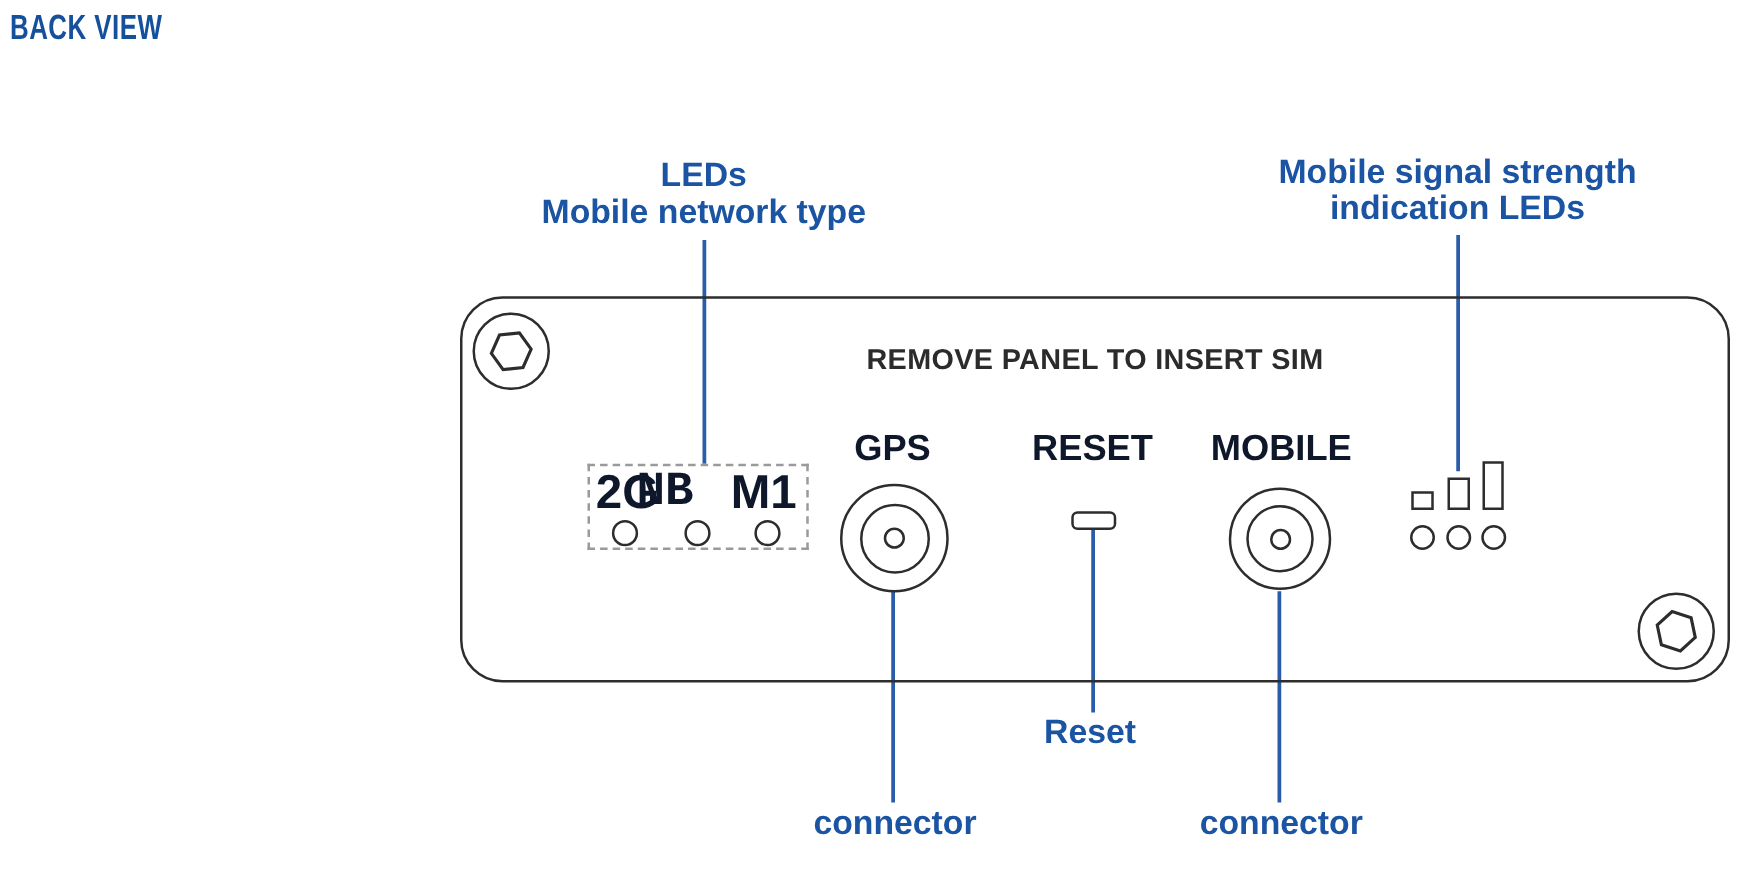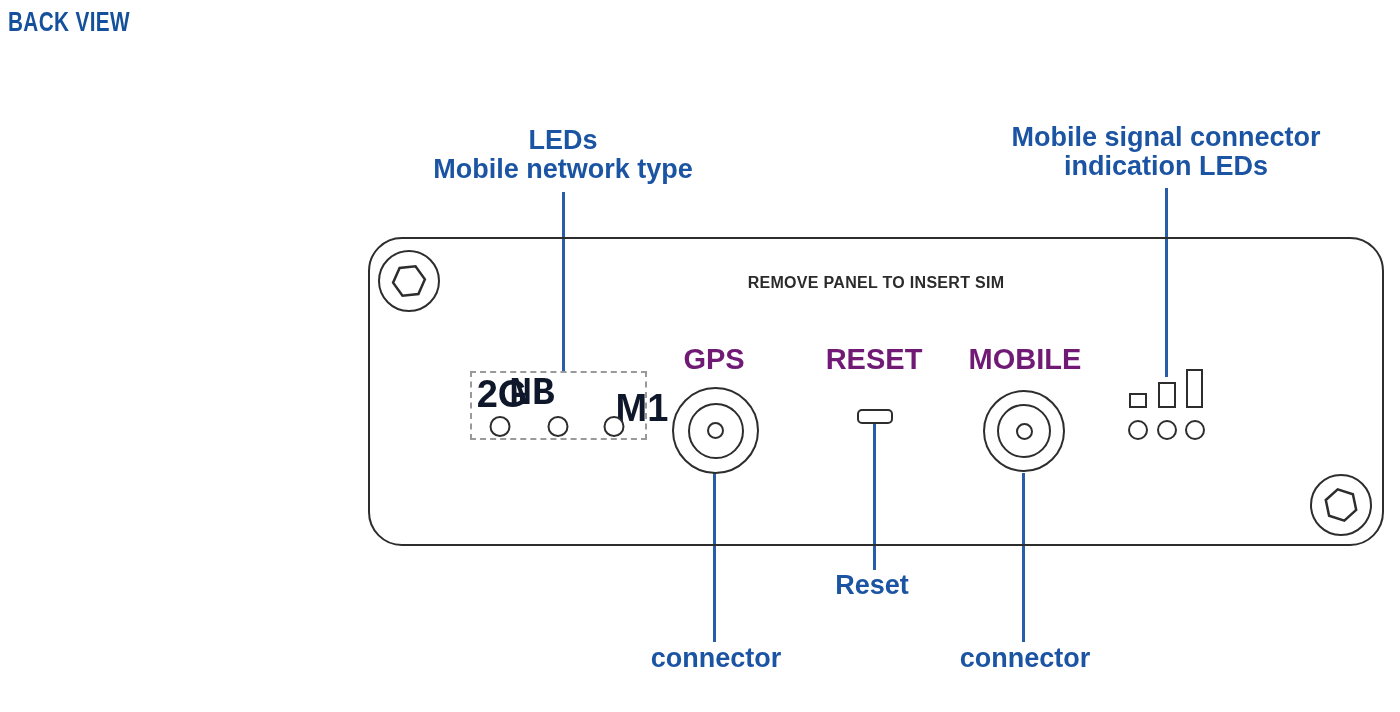--- a/index.html
+++ b/index.html
@@ -44,41 +44,41 @@
   
   .screw{
     width:62px;height:62px;border:2.5px solid var(--stroke);border-radius:50%;
     display:flex;align-items:center;justify-content:center;
   }
   .screw svg{display:block;}
 
   
   .sim-text{
     left:676px;top:274px;width:400px;text-align:center;
-    font-size:16px;font-weight:bold;color:#2b2b2b;letter-spacing:0.3px;
+    font-size:23px;font-weight:bold;color:#2b2b2b;letter-spacing:0.3px;
     white-space:nowrap;
   }
 
   
   .dashed-box{
     left:470px;top:371px;width:177px;height:69px;
     border:2.5px dashed var(--dash);
   }
   .led-label{
     font-size:38px;font-weight:bold;color:#0f172a;
     transform:translateX(-50%);white-space:nowrap;line-height:30px;
   }
   .led-circle{
     width:21px;height:21px;border:2.5px solid var(--stroke);border-radius:50%;
     transform:translateX(-50%);background:#fff;
   }
 
   
   .port-label{
-    font-size:29px;font-weight:bold;color:#701a75;
+    font-size:29px;font-weight:bold;color:#0f172a;
     transform:translateX(-50%);white-space:nowrap;line-height:30px;
   }
 
   
   .connector{
     border:2.5px solid var(--stroke);border-radius:50%;
     display:flex;align-items:center;justify-content:center;background:#fff;
   }
   .connector .mid{
     border:2.5px solid var(--stroke);border-radius:50%;
@@ -109,21 +109,21 @@
 <body>
 
 <div class="abs page-title">BACK VIEW</div>
 
 <div class="abs callout" style="left:403px;top:126px;width:320px;">
   <div>LEDs</div>
   <div>Mobile network type</div>
 </div>
 
 <div class="abs callout" style="left:996px;top:123px;width:340px;">
-  <div>Mobile signal connector</div>
+  <div>Mobile signal strength</div>
   <div>indication LEDs</div>
 </div>
 
 <div class="abs leader" style="left:562px;top:192px;height:179px;"></div>
 <div class="abs leader" style="left:1165px;top:188px;height:189px;"></div>
 <div class="abs leader" style="left:873px;top:424px;height:146px;"></div>
 <div class="abs leader" style="left:713px;top:473px;height:169px;"></div>
 <div class="abs leader" style="left:1022px;top:473px;height:169px;"></div>
 
 <div class="abs panel-outline"></div>
@@ -137,21 +137,21 @@
   <svg width="42" height="42" viewBox="0 0 42 42">
     <polygon points="37,21 29,34.9 13,34.9 5,21 13,7.1 29,7.1" fill="none" stroke="#2d2d2d" stroke-width="2.5" transform="rotate(18 21 21)"></polygon>
   </svg>
 </div>
 
 <div class="abs sim-text">REMOVE PANEL TO INSERT SIM</div>
 
 <div class="abs dashed-box"></div>
 <span class="abs led-label" style="left:502px;top:379px;">2G</span>
 <span class="abs led-label" style="left:532px;top:379px;font-family:Liberation Mono, monospace;">NB</span>
-<span class="abs led-label" style="left:642px;top:379px;margin-top:14px;">M1</span>
+<span class="abs led-label" style="left:611px;top:379px;">M1</span>
 <span class="abs led-circle" style="left:500px;top:416px;"></span>
 <span class="abs led-circle" style="left:558px;top:416px;"></span>
 <span class="abs led-circle" style="left:614px;top:416px;"></span>
 
 <span class="abs port-label" style="left:714px;top:344px;">GPS</span>
 <span class="abs port-label" style="left:874px;top:344px;">RESET</span>
 <span class="abs port-label" style="left:1025px;top:344px;text-align:center;">MOBILE</span>
 
 <div class="abs connector conn-gps">
   <div class="mid">

